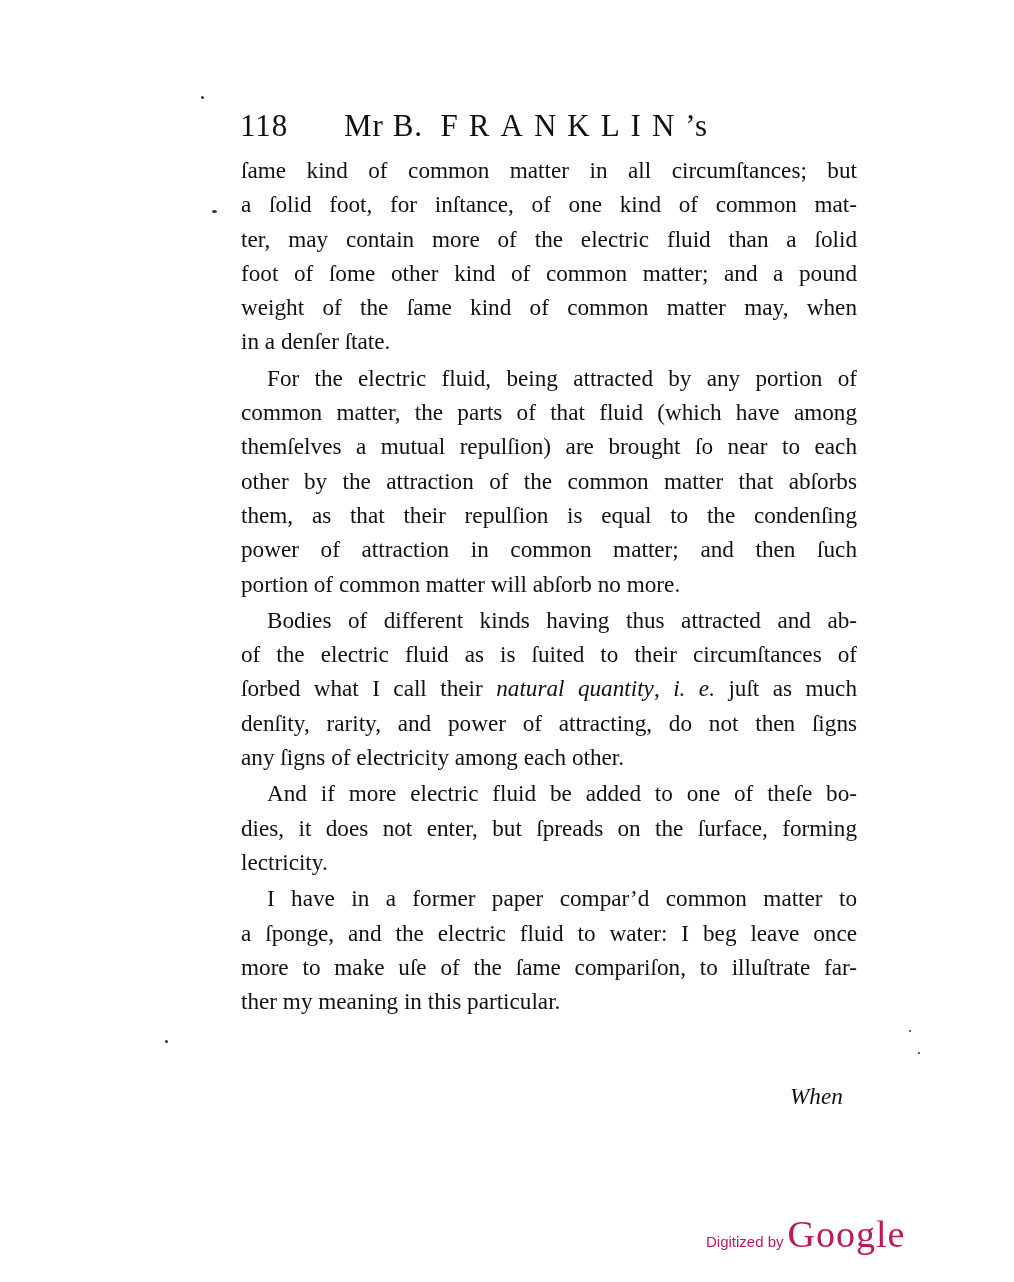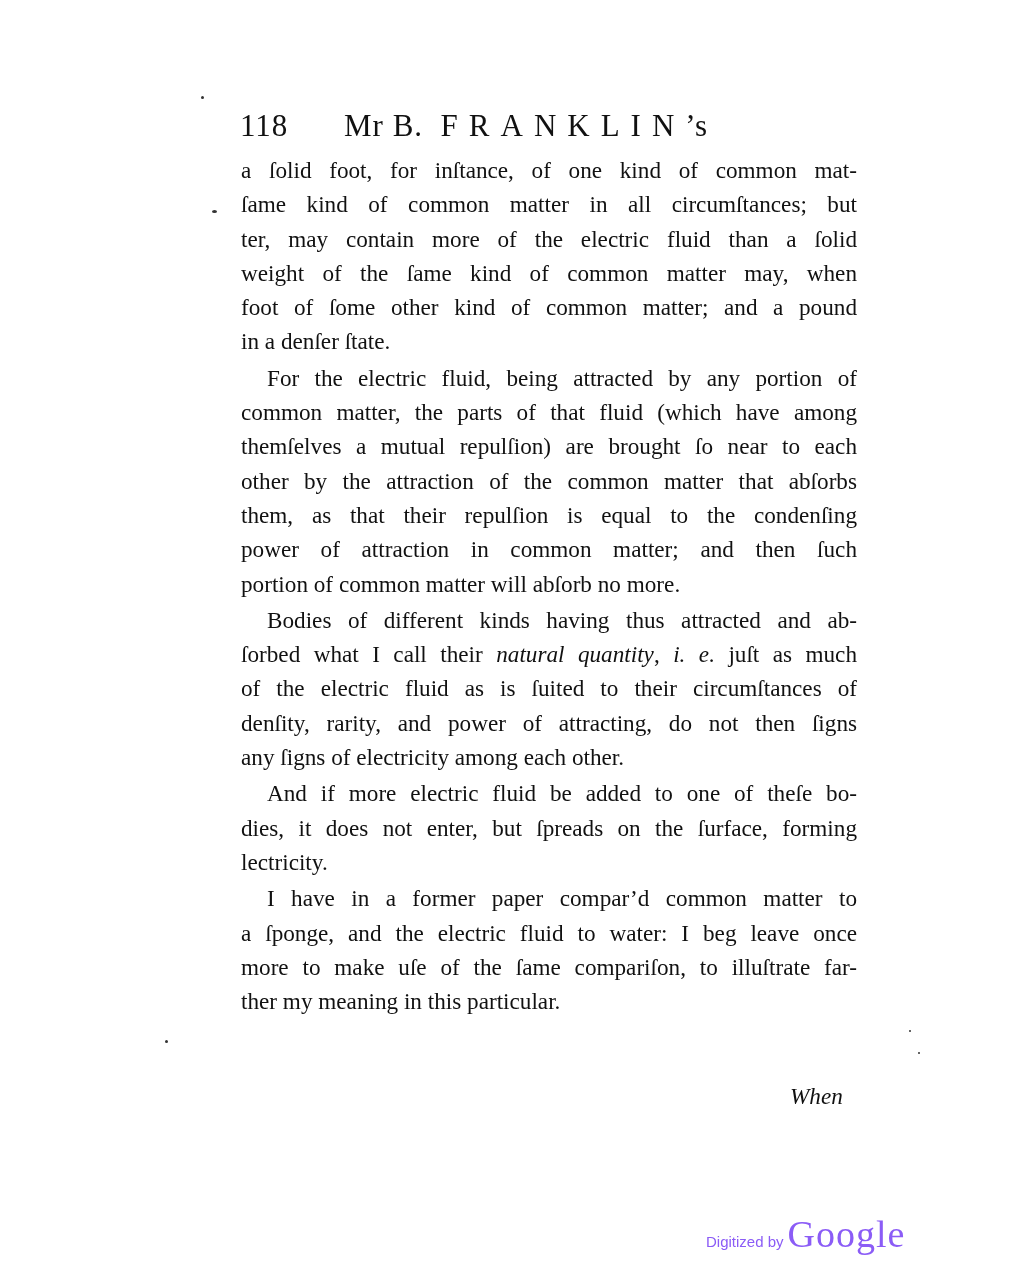--- a/index.html
+++ b/index.html
@@ -12,60 +12,60 @@
   .page-number { position: absolute; left: 0; top: 0; font-size: 31px; letter-spacing: 1px; }
   .running-head { position: absolute; left: 104px; top: 0; font-size: 31px; letter-spacing: 1px; white-space: nowrap; }
   .running-head .caps { letter-spacing: 11px; }
   .body-text { position: absolute; left: 241px; top: 153px; width: 616px; font-size: 23.2px; line-height: 34.3px; }
   .line { display: block; white-space: nowrap; text-align: justify; text-align-last: justify; height: 34.3px; }
   .line.last { text-align-last: left; }
   .line.indent { padding-left: 26px; }
   .para { margin-bottom: 2px; }
   .italic { font-style: italic; }
   .catchword { position: absolute; left: 790px; top: 1083px; font-size: 23.2px; font-style: italic; }
-  .watermark { position: absolute; left: 706px; top: 1212px; color: #8b5cf6; white-space: nowrap; }
+  .watermark { position: absolute; left: 706px; top: 1212px; color: #be185d; white-space: nowrap; }
   .watermark .small { font-family: "Liberation Sans", sans-serif; font-size: 15px; }
   .watermark .big { font-family: "Liberation Serif", serif; font-size: 38px; letter-spacing: 1px; }
   .speck { position: absolute; width: 3px; height: 3px; background: #333; border-radius: 50%; }
 </style>
 </head>
 <body>
 
 <div class="page">
 
   <div class="header">
     <span class="page-number">118</span>
     <span class="running-head"><span>Mr B.</span>&nbsp;&nbsp;<span class="caps">FRANKLIN</span><span>’s</span></span>
   </div>
 
   <div class="body-text">
 
     <div class="para">
+      <span class="line">ſame kind of common matter in all circumſtances; but</span>
       <span class="line">a ſolid foot, for inſtance, of one kind of common mat-</span>
-      <span class="line">ſame kind of common matter in all circumſtances; but</span>
       <span class="line">ter, may contain more of the electric fluid than a ſolid</span>
+      <span class="line">foot of ſome other kind of common matter; and a pound</span>
       <span class="line">weight of the ſame kind of common matter may, when</span>
-      <span class="line">foot of ſome other kind of common matter; and a pound</span>
       <span class="line last">in a denſer ſtate.</span>
     </div>
 
     <div class="para">
       <span class="line indent">For the electric fluid, being attracted by any portion of</span>
       <span class="line">common matter, the parts of that fluid (which have among</span>
       <span class="line">themſelves a mutual repulſion) are brought ſo near to each</span>
       <span class="line">other by the attraction of the common matter that abſorbs</span>
       <span class="line">them, as that their repulſion is equal to the condenſing</span>
       <span class="line">power of attraction in common matter; and then ſuch</span>
       <span class="line last">portion of common matter will abſorb no more.</span>
     </div>
 
     <div class="para">
       <span class="line indent">Bodies of different kinds having thus attracted and ab-</span>
+      <span class="line">of the electric fluid as is ſuited to their circumſtances of</span>
       <span class="line"><span>ſorbed what I call their </span><span class="italic">natural quantity</span><span>, </span><span class="italic">i. e.</span><span> juſt as much</span></span>
-      <span class="line">of the electric fluid as is ſuited to their circumſtances of</span>
       <span class="line">denſity, rarity, and power of attracting, do not then ſigns</span>
       <span class="line last">any ſigns of electricity among each other.</span>
     </div>
 
     <div class="para">
       <span class="line indent">And if more electric fluid be added to one of theſe bo-</span>
       <span class="line">dies, it does not enter, but ſpreads on the ſurface, forming</span>
       <span class="line last">lectricity.</span>
     </div>
 

